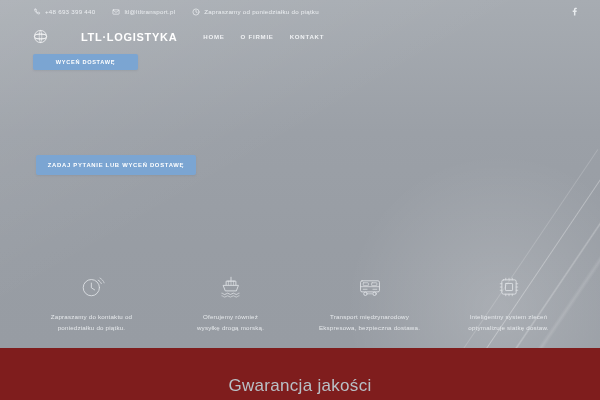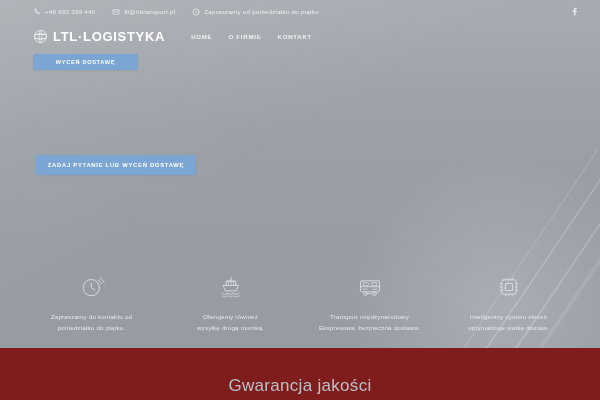--- a/index.html
+++ b/index.html
@@ -63,22 +63,22 @@
   
   .navbar {
     position:relative; z-index:5;
     height:27px;
     display:flex; align-items:center;
     padding:0 20px 0 33px;
   }
   .brand { display:flex; align-items:center; gap:5px; }
   .brand-mark { width:15px; height:15px; display:block; opacity:.96; }
   .brand-text {
-    font-size:13px; font-weight:bold; letter-spacing:.7px;
-    color:#ffffff; white-space:nowrap;
+    font-size:11px; font-weight:bold; letter-spacing:.7px;
+    color:#ffffff; white-space:nowrap;margin-left:28px;
   }
   .nav-links { display:flex; align-items:center; gap:16px; margin-left:26px; }
   .nav-link {
     font-size:6.1px; font-weight:bold; letter-spacing:.75px;
     color:#f0f2f4; text-decoration:none; white-space:nowrap; cursor:pointer;
   }
 
   
   .btn {
     display:inline-flex; align-items:center; justify-content:center;

